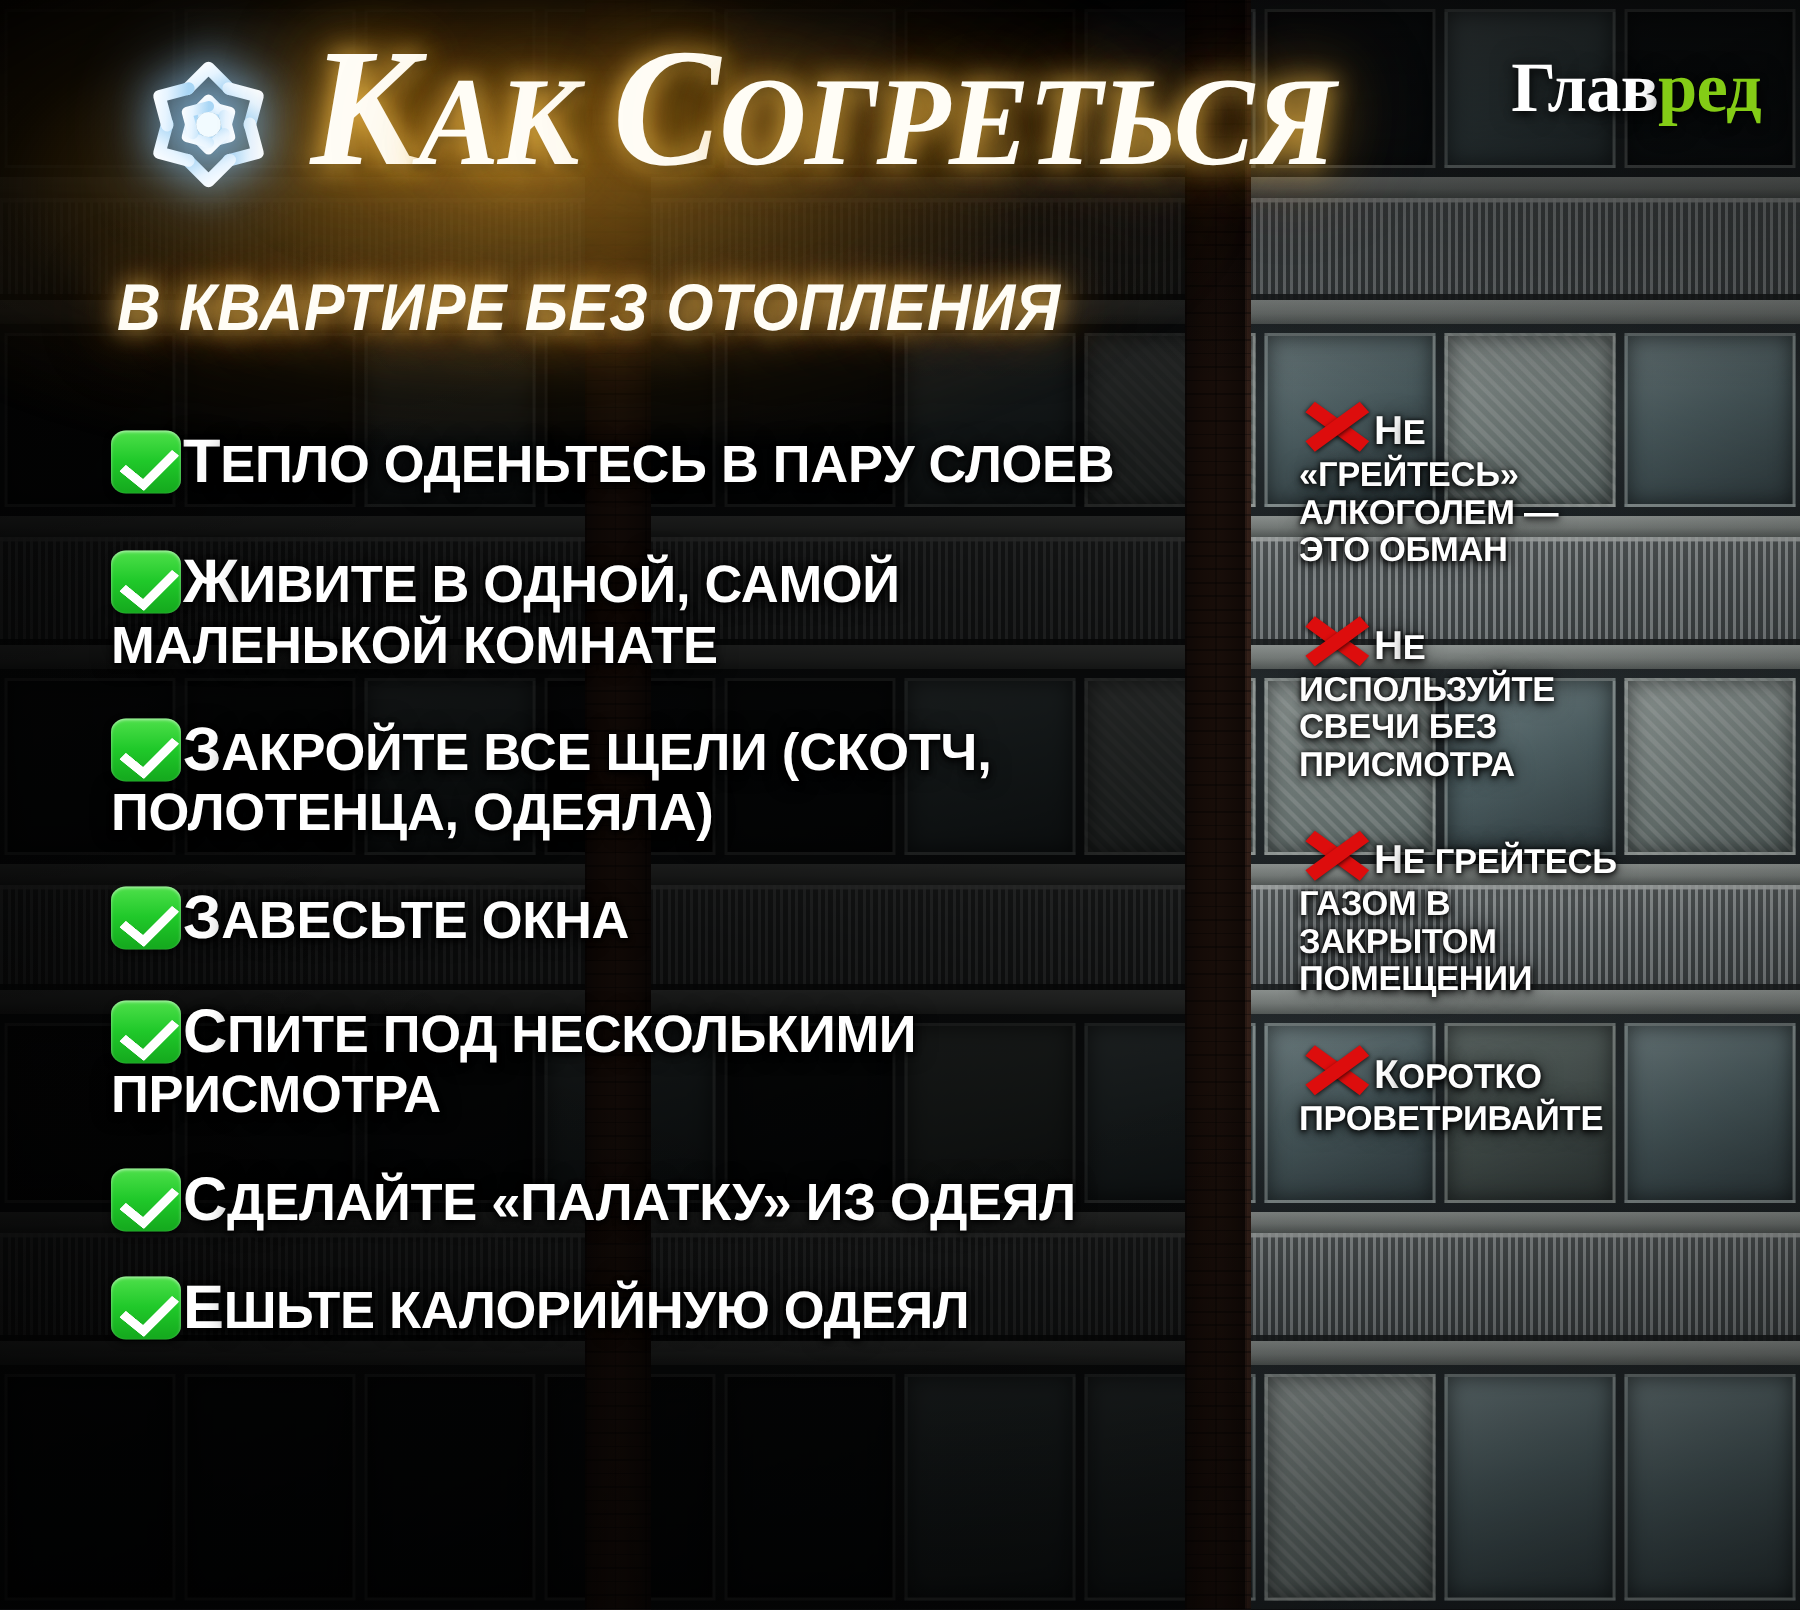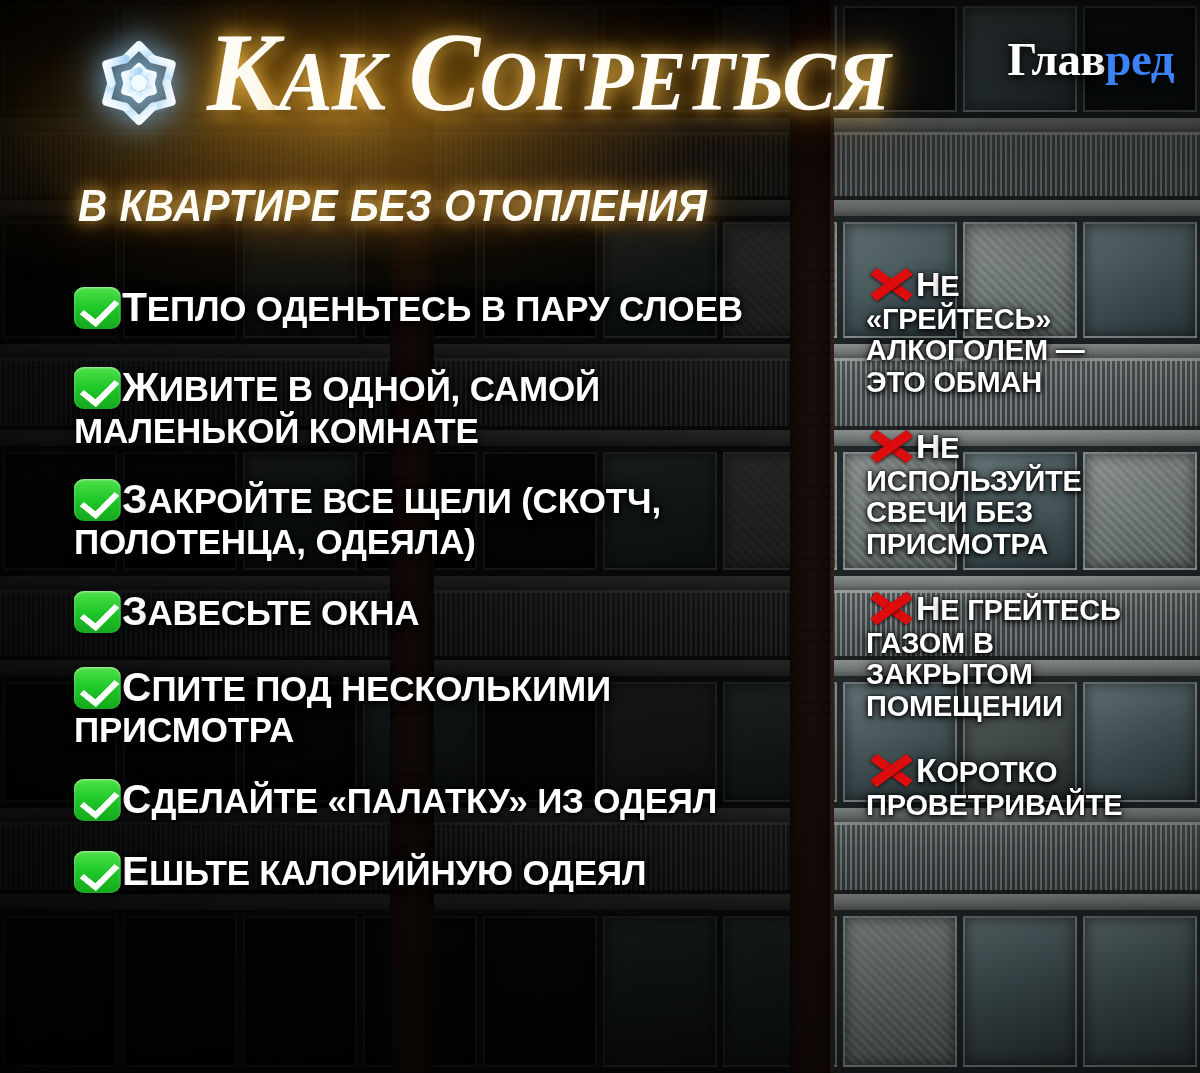--- a/index.html
+++ b/index.html
@@ -148,39 +148,39 @@
     position:absolute; right:26px; top:36px;
     font-family:"Liberation Serif", serif;
     font-weight:700;
     font-size:47px;
     line-height:1;
     letter-spacing:-.5px;
     white-space:nowrap;
     text-shadow:0 2px 6px rgba(0,0,0,.85), 0 0 16px rgba(0,0,0,.6);
   }
   .logo .w{ color:#ffffff; }
-  .logo .o{ color:#3b82f6; }
+  .logo .o{ color:#84cc16; }
 
   
   .col-left{ position:absolute; left:74px; top:284px; width:745px; }
   .col-right{ position:absolute; left:866px; top:262px; width:330px; }
 
   .row{ position:relative; margin-bottom:26px; }
 
   .row-text{
     font-family:"Liberation Sans", sans-serif;
     font-weight:700;
     color:#ffffff;
     text-shadow:0 2px 5px rgba(0,0,0,.9), 0 0 14px rgba(0,0,0,.75), 0 0 3px rgba(0,0,0,.9);
     transform:scaleX(.90);
     transform-origin:left center;
     white-space:pre-line;
   }
   .col-left .row-text{ font-size:35px; line-height:1.13; letter-spacing:-.2px; }
-  .col-right .row-text{ font-size:29px; line-height:1.08; letter-spacing:-.2px; }
+  .col-right .row-text{ font-size:23px; line-height:1.08; letter-spacing:-.2px; }
 
   
   .cap1{ font-size:1.17em; }
 
   
   .check{
     display:inline-block;
     width:42px; height:42px;
     vertical-align:-8px;
     margin-right:6px;

